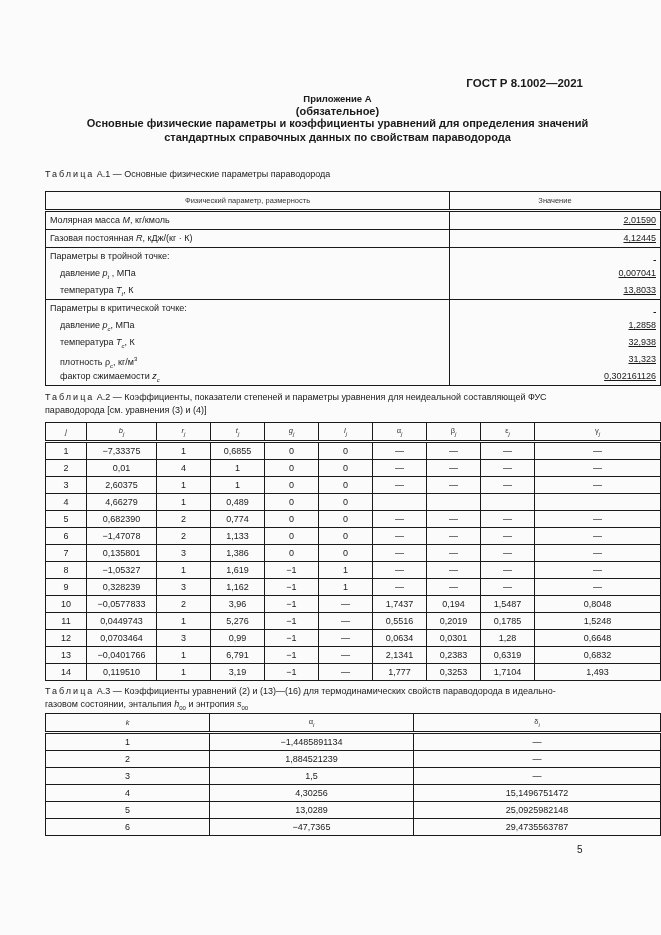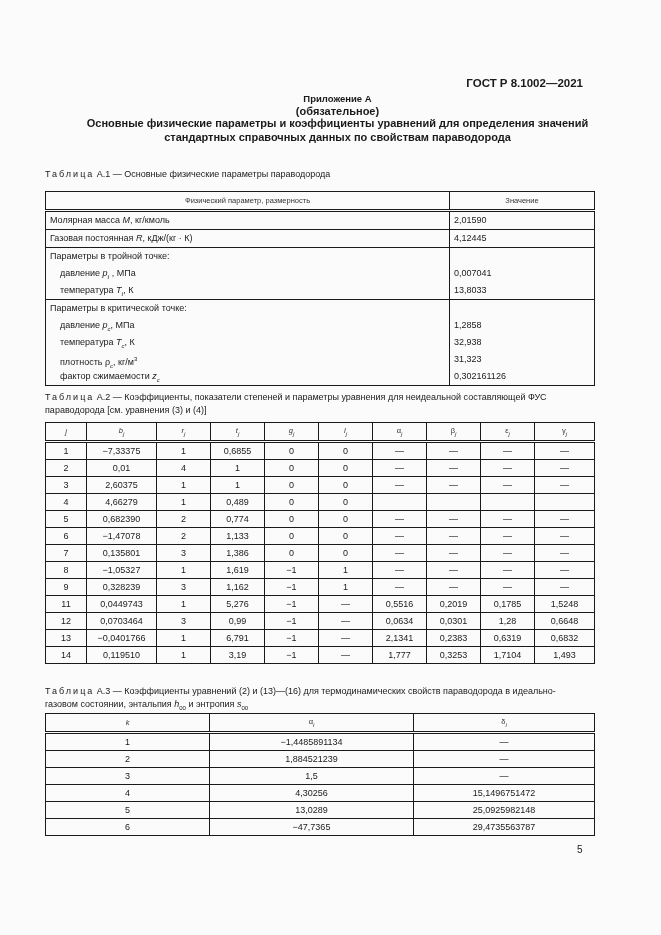--- a/index.html
+++ b/index.html
@@ -6,24 +6,24 @@
   body { width:661px; height:935px; background:#fbfbfb; position:relative; overflow:hidden;
          font-family:"Liberation Sans", sans-serif; color:#1a1a1a; }
   .abs { position:absolute; }
   .std { right:78px; top:77px; font-size:11.5px; font-weight:bold; }
   .center { left:0; width:661px; text-align:center;padding-left:7px; }
   .app1 { top:93px; font-size:9.5px; font-weight:bold; }
   .app2 { top:105px; font-size:11px; font-weight:bold; }
   .title { top:116px; font-size:11px; font-weight:bold; line-height:14px; }
   .cap { left:45px; width:540px; font-size:9px; line-height:13px; }
   .cap .sp { letter-spacing:2px; }
-  table { position:absolute; left:45px; width:550px; border-collapse:collapse; font-size:9px; }
+  table { position:absolute; left:45px; width:616px; border-collapse:collapse; font-size:9px; }
   td, th { border:1px solid #1a1a1a; padding:0 4px; font-weight:normal; }
   th { font-size:7.5px; color:#333; height:17px; border-bottom:3px double #1a1a1a; }
-  .t1 td.v { text-align:left; }
+  .t1 td.v { text-align:right;text-decoration:underline; }
   .t1 td.grp { vertical-align:top; }
   .t1 .ln { height:17px; line-height:17px; white-space:nowrap; }
   .t1 .ind { padding-left:10px; }
   .t1 td.single { height:17px; line-height:17px;margin-top:12px; }
   .t2 td, .t3 td { text-align:center; height:16px; line-height:16px; white-space:nowrap; }
   i { font-style:italic; }
   sub { font-size:6px; }
   sup { font-size:6px; }
   .pgnum { left:577px; top:844px; font-size:10px; }
 </style>
@@ -203,20 +203,32 @@
         <td>3</td>
         <td>1,162</td>
         <td>−1</td>
         <td>1</td>
         <td>—</td>
         <td>—</td>
         <td>—</td>
         <td>—</td>
       </tr>
       <tr>
+        <td>10</td>
+        <td>−0,0577833</td>
+        <td>2</td>
+        <td>3,96</td>
+        <td>−1</td>
+        <td>—</td>
+        <td>1,7437</td>
+        <td>0,194</td>
+        <td>1,5487</td>
+        <td>0,8048</td>
+      </tr>
+      <tr>
         <td>11</td>
         <td>0,0449743</td>
         <td>1</td>
         <td>5,276</td>
         <td>−1</td>
         <td>—</td>
         <td>0,5516</td>
         <td>0,2019</td>
         <td>0,1785</td>
         <td>1,5248</td>

